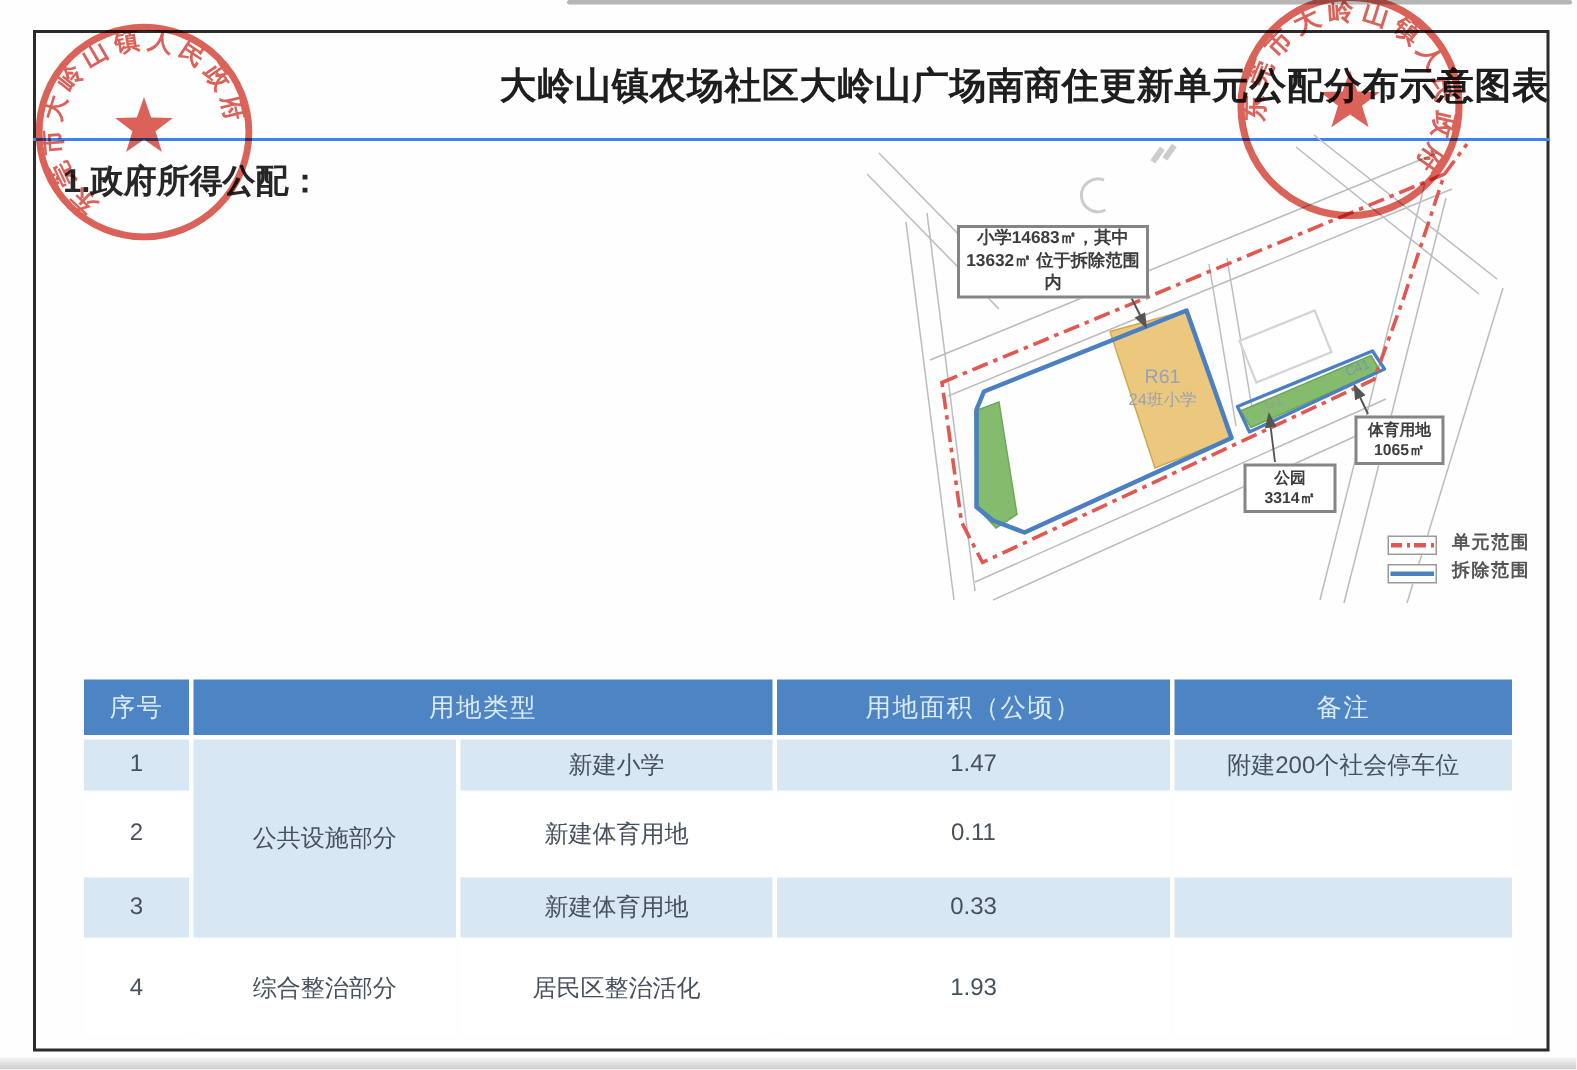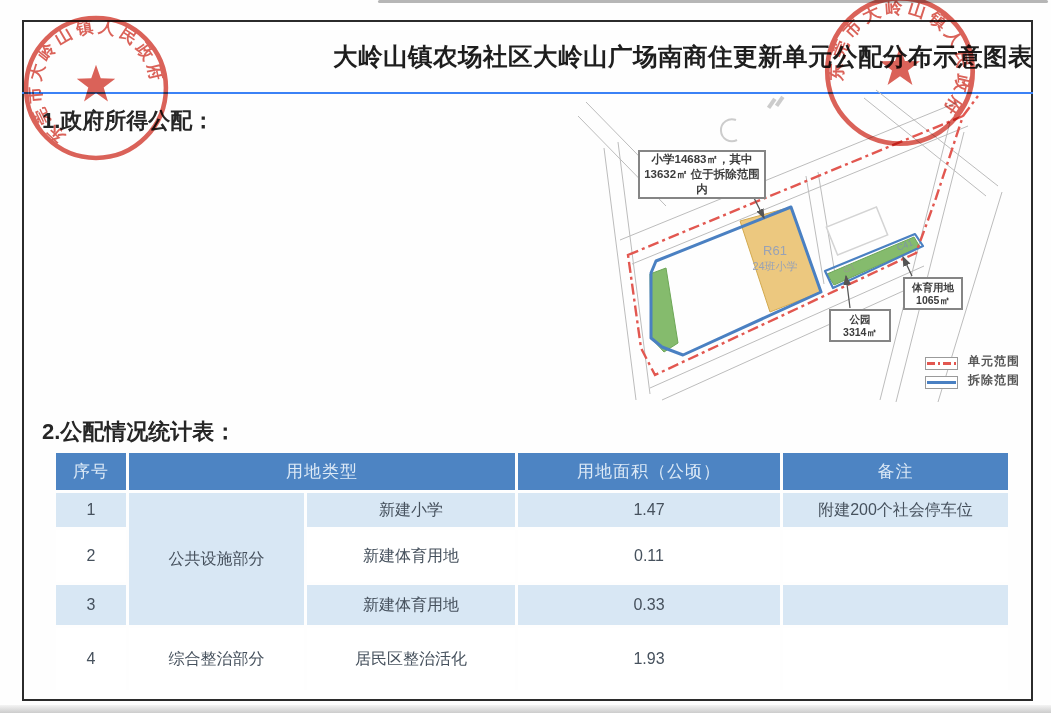--- a/index.html
+++ b/index.html
@@ -180,21 +180,20 @@
       </div>
       <div class="legend-row">
         <span class="legend-swatch">
           <span class="legend-line blue-solid"></span>
         </span>
         <span class="legend-label">拆除范围</span>
       </div>
     </div>
   </div>
 
-  <div class="sec-heading sec2-heading">2.公配情况统计表：</div>
 
   <table class="stats-table">
     <colgroup>
       <col style="width:70px">
         <col style="width:175px">
         <col style="width:208px">
         <col style="width:262px">
         <col style="width:225px">
     </colgroup>
     <thead>

